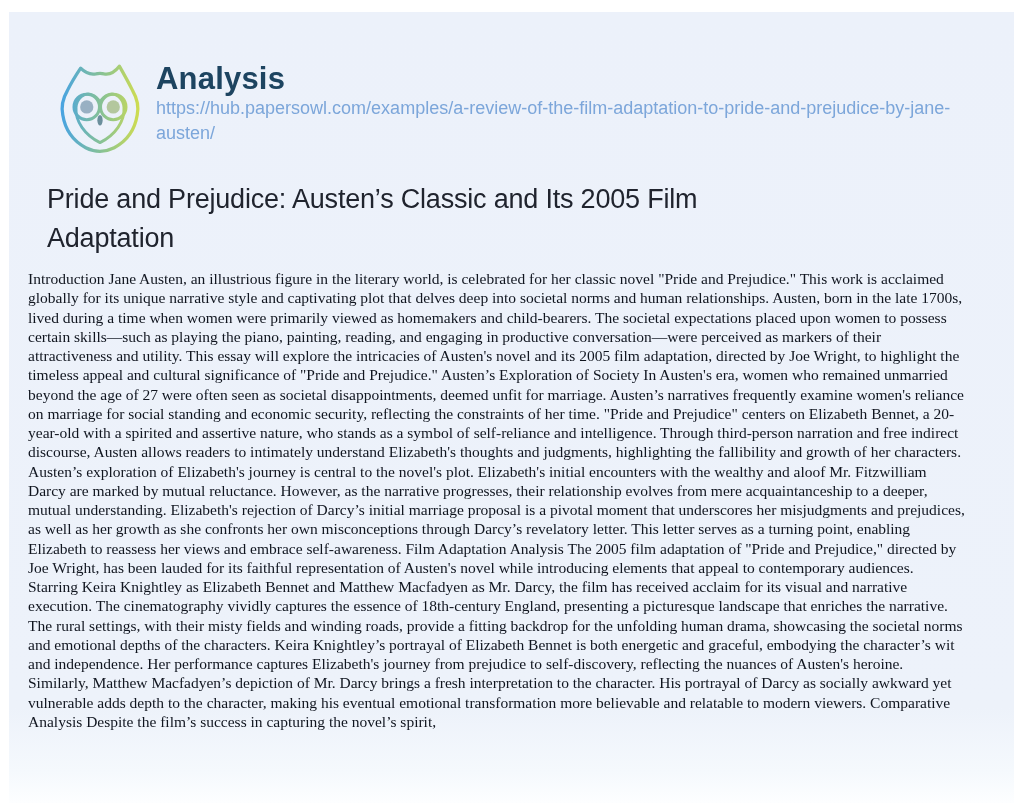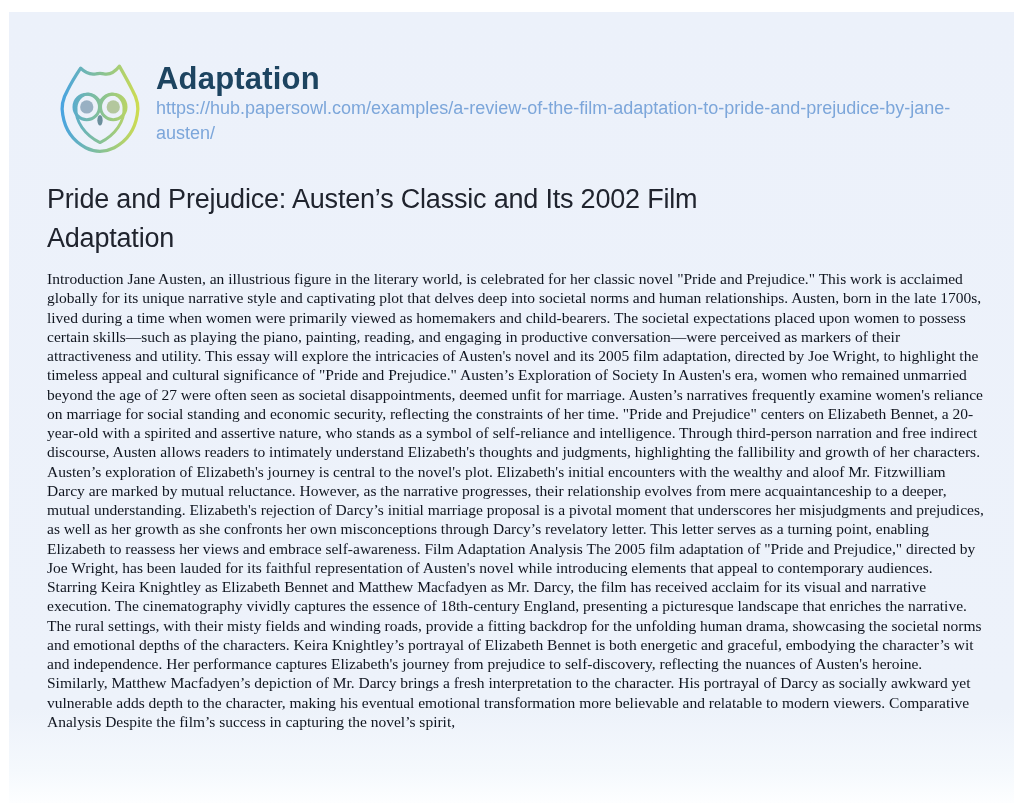--- a/index.html
+++ b/index.html
@@ -41,21 +41,21 @@
   .title {
     margin: 17px 38px 0;
     width: 705px;
     font-size: 27px;
     line-height: 39px;
     font-weight: 400;
     color: #20242e;
     letter-spacing: -0.2px;
   }
   .body-text {
-    margin: 11px 38px 0;
+    margin: 11px 19px 0;
     width: 938px;
     font-family: "Liberation Serif", "DejaVu Serif", serif;
     font-size: 15.5px;
     line-height: 19.25px;
     color: #10151f;
     text-align: left;
   }
 </style>
 </head>
 <body>
@@ -82,23 +82,23 @@
         <circle cx="39" cy="49" r="12.5" fill="none" stroke="url(#owlGrad)" stroke-width="3"></circle>
         <circle cx="65" cy="49" r="12.5" fill="none" stroke="url(#owlGrad)" stroke-width="3"></circle>
         <circle cx="39" cy="49" r="6.5" fill="#8fa9bd" opacity="0.9"></circle>
         <circle cx="65" cy="49" r="6.5" fill="#adc293" opacity="0.9"></circle>
 
         <ellipse cx="52" cy="62" rx="2.6" ry="5.2" fill="#6b8f9c"></ellipse>
       </svg>
     </div>
 
     <div class="header-text">
-      <div class="brand">Adaptation</div>
+      <div class="brand">Analysis</div>
       <div class="source-url">https://hub.papersowl.com/examples/a-review-of-the-film-adaptation-to-pride-and-prejudice-by-jane-austen/</div>
     </div>
 
   </div>
 
-  <h1 class="title">Pride and Prejudice: Austen’s Classic and Its 2002 Film Adaptation</h1>
+  <h1 class="title">Pride and Prejudice: Austen’s Classic and Its 2005 Film Adaptation</h1>
 
   <p class="body-text">Introduction Jane Austen, an illustrious figure in the literary world, is celebrated for her classic novel "Pride and Prejudice." This work is acclaimed globally for its unique narrative style and captivating plot that delves deep into societal norms and human relationships. Austen, born in the late 1700s, lived during a time when women were primarily viewed as homemakers and child-bearers. The societal expectations placed upon women to possess certain skills—such as playing the piano, painting, reading, and engaging in productive conversation—were perceived as markers of their attractiveness and utility. This essay will explore the intricacies of Austen's novel and its 2005 film adaptation, directed by Joe Wright, to highlight the timeless appeal and cultural significance of "Pride and Prejudice." Austen’s Exploration of Society In Austen's era, women who remained unmarried beyond the age of 27 were often seen as societal disappointments, deemed unfit for marriage. Austen’s narratives frequently examine women's reliance on marriage for social standing and economic security, reflecting the constraints of her time. "Pride and Prejudice" centers on Elizabeth Bennet, a 20-year-old with a spirited and assertive nature, who stands as a symbol of self-reliance and intelligence. Through third-person narration and free indirect discourse, Austen allows readers to intimately understand Elizabeth's thoughts and judgments, highlighting the fallibility and growth of her characters. Austen’s exploration of Elizabeth's journey is central to the novel's plot. Elizabeth's initial encounters with the wealthy and aloof Mr. Fitzwilliam Darcy are marked by mutual reluctance. However, as the narrative progresses, their relationship evolves from mere acquaintanceship to a deeper, mutual understanding. Elizabeth's rejection of Darcy’s initial marriage proposal is a pivotal moment that underscores her misjudgments and prejudices, as well as her growth as she confronts her own misconceptions through Darcy’s revelatory letter. This letter serves as a turning point, enabling Elizabeth to reassess her views and embrace self-awareness. Film Adaptation Analysis The 2005 film adaptation of "Pride and Prejudice," directed by Joe Wright, has been lauded for its faithful representation of Austen's novel while introducing elements that appeal to contemporary audiences. Starring Keira Knightley as Elizabeth Bennet and Matthew Macfadyen as Mr. Darcy, the film has received acclaim for its visual and narrative execution. The cinematography vividly captures the essence of 18th-century England, presenting a picturesque landscape that enriches the narrative. The rural settings, with their misty fields and winding roads, provide a fitting backdrop for the unfolding human drama, showcasing the societal norms and emotional depths of the characters. Keira Knightley’s portrayal of Elizabeth Bennet is both energetic and graceful, embodying the character’s wit and independence. Her performance captures Elizabeth's journey from prejudice to self-discovery, reflecting the nuances of Austen's heroine. Similarly, Matthew Macfadyen’s depiction of Mr. Darcy brings a fresh interpretation to the character. His portrayal of Darcy as socially awkward yet vulnerable adds depth to the character, making his eventual emotional transformation more believable and relatable to modern viewers. Comparative Analysis Despite the film’s success in capturing the novel’s spirit,</p>
 
 </div>
 
 </body></html>

